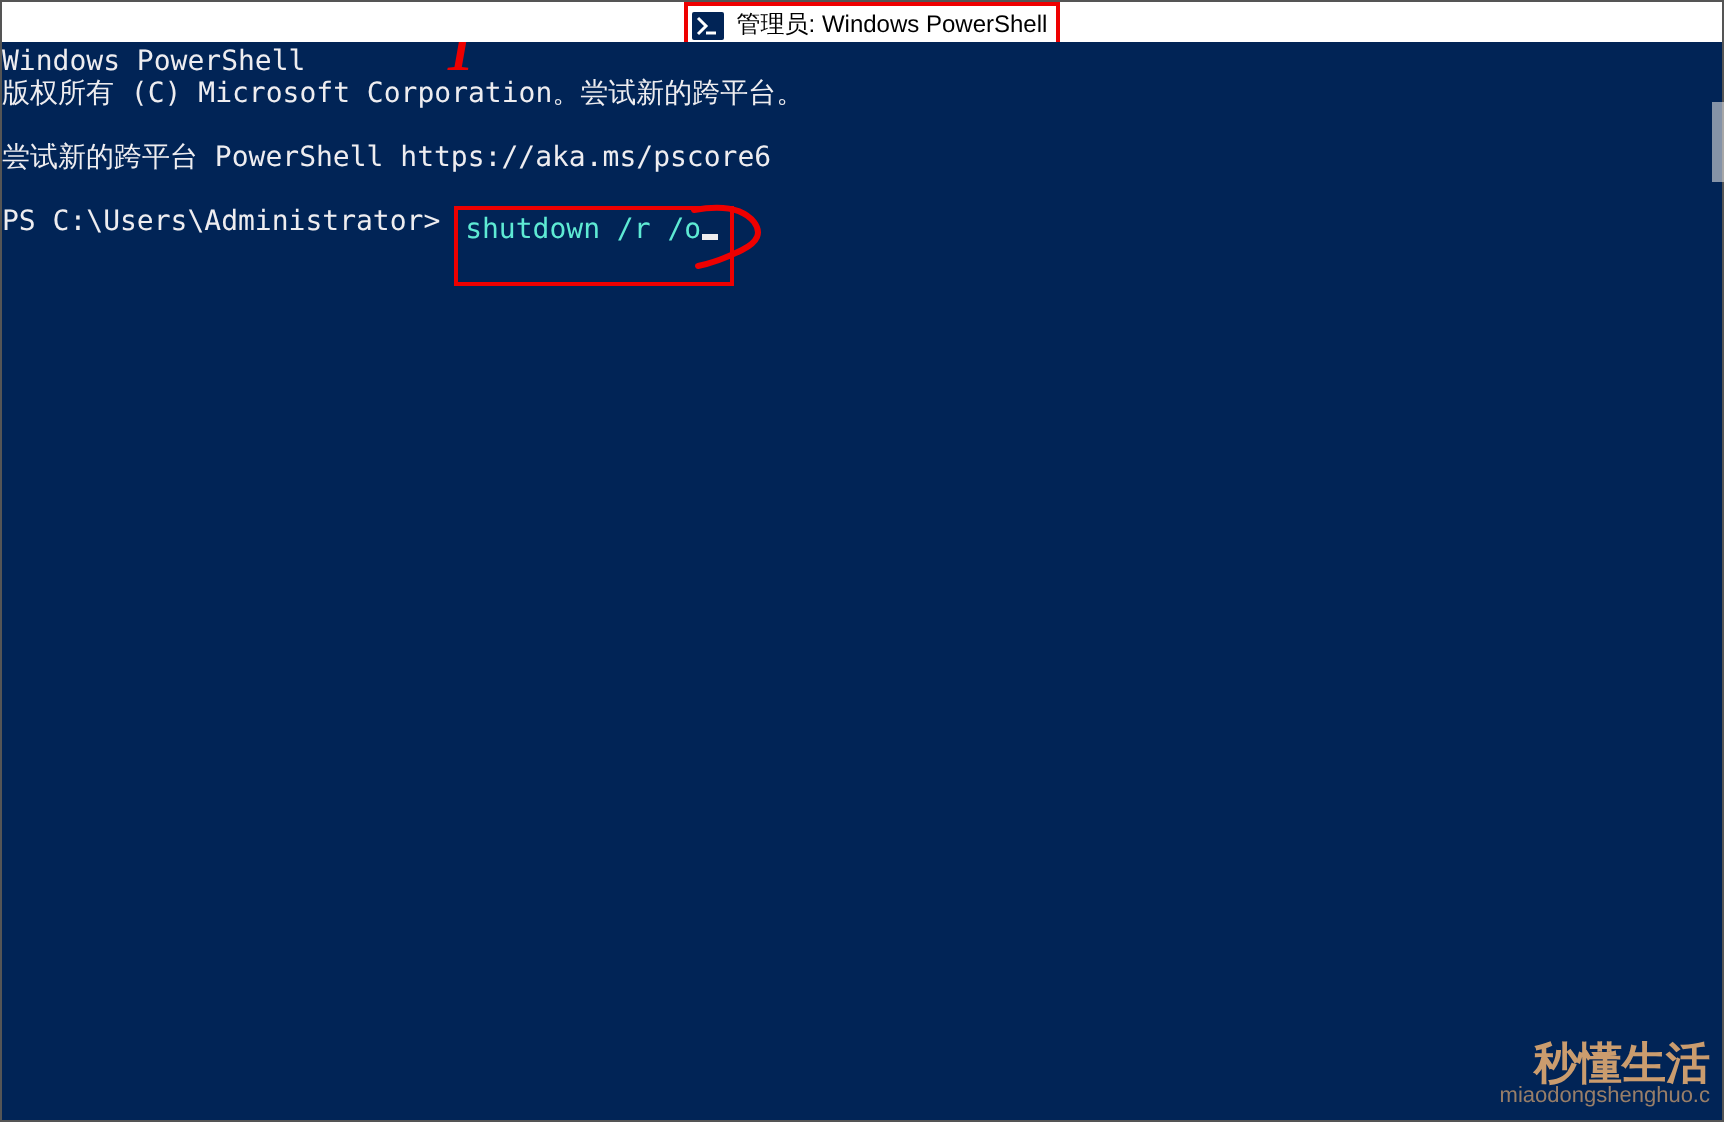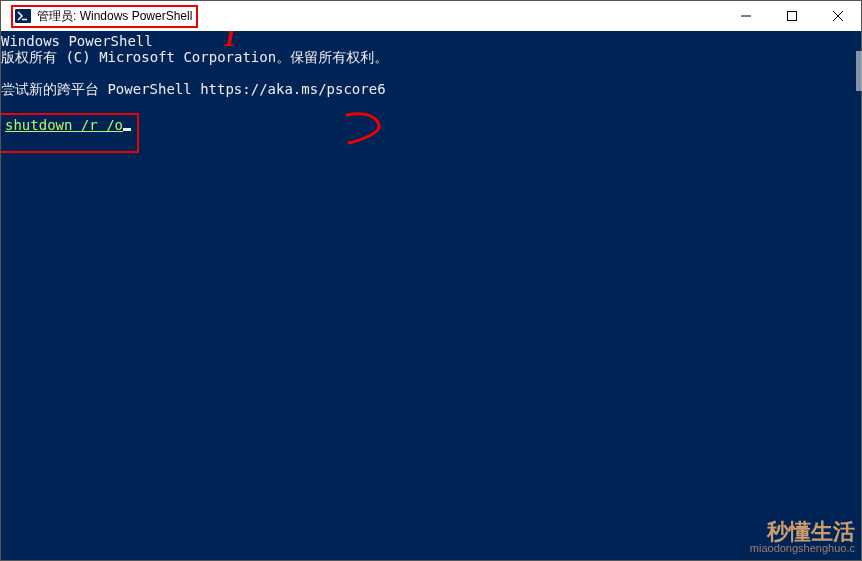--- a/index.html
+++ b/index.html
@@ -1,30 +1,30 @@
 <!DOCTYPE html>
 <html><head>
   <meta charset="utf-8">
   <style>
     * { margin: 0; padding: 0; box-sizing: border-box; }
     html, body { width: 862px; height: 561px; overflow: hidden; font-family: "Segoe UI", Tahoma, sans-serif; }
     .window { width: 862px; height: 561px; background: #fff; display: flex; flex-direction: column; border: 1px solid #555; position: relative; }
-    .titlebar { height: 30px; background: #fff; display: flex; align-items: center; position: relative; }
+    .titlebar { height: 20px; background: #fff; display: flex; align-items: center; position: relative; flex-direction: column; }
     .titlebar-left { display: flex; align-items: center; gap: 6px; padding-left: 6px; }
     .ps-icon { width: 16px; height: 16px; display: inline-block; }
     .title-text { font-size: 12px; color: #000; white-space: nowrap; }
     .title-box { border: 2px solid #e00; padding: 1px 4px 1px 2px; display: flex; align-items: center; gap: 6px; margin-left: 4px; }
     .win-controls { margin-left: auto; display: flex; height: 100%; }
     .win-btn { width: 46px; height: 100%; display: flex; align-items: center; justify-content: center; background: transparent; border: none; cursor: pointer; }
     .win-btn svg { pointer-events: none; }
     .terminal { flex: 1; background: #012456; color: #EEEDF0; font-family: "NSimSun","SimSun","Consolas",monospace; font-size: 14px; line-height: 16px; padding: 2px 0 0 0; position: relative; overflow: hidden; }
     .terminal-line { white-space: pre; }
     .prompt-line { display: flex; align-items: flex-start; }
     .cmd-box { border: 2px solid #e00; padding: 2px 6px 18px 4px; display: inline-block; margin-left: -2px; }
-    .cmd-text { color: #bef264; text-decoration: underline; }
+    .cmd-text { color: #5eead4; }
     .cursor { display: inline-block; width: 8px; height: 3px; background: #EEEDF0; vertical-align: -1px; margin-left: 0; }
     .ann { position: absolute; color: #e00; font-family: "Comic Sans MS", cursive; font-weight: bold; font-size: 28px; font-style: italic; pointer-events: none; }
     .ann1 { top: -2px; left: 222px; }
     .ann2 { top: 78px; left: 340px; font-size: 34px; }
     .watermark { position: absolute; right: 6px; bottom: 4px; text-align: right; color: #fdba74; pointer-events: none; }
     .wm-big { font-size: 22px; font-weight: 700; opacity: 0.8; font-family: "Microsoft YaHei","SimHei",sans-serif; }
     .wm-small { font-size: 11px; opacity: 0.6; font-family: Arial,sans-serif; margin-left: 36px; }
     .scrollbar-stub { position: absolute; right: -1px; top: 50px; width: 6px; height: 40px; background: #ddd; opacity: 0.6; }
   </style>
 </head>
@@ -60,26 +60,26 @@
         <svg width="10" height="10">
             <line x1="0" y1="0" x2="10" y2="10" stroke="#000" stroke-width="1"></line>
             <line x1="10" y1="0" x2="0" y2="10" stroke="#000" stroke-width="1"></line>
           </svg>
       </button>
     </div>
   </div>
 
   <div class="terminal">
     <div class="terminal-line">Windows PowerShell</div>
-    <div class="terminal-line">版权所有 (C) Microsoft Corporation。保留所有权利。</div>
+    <div class="terminal-line">版权所有 (C) Microsoft Corporation。尝试新的跨平台。</div>
     <div class="terminal-line">&nbsp;</div>
     <div class="terminal-line">尝试新的跨平台 PowerShell https://aka.ms/pscore6</div>
     <div class="terminal-line">&nbsp;</div>
     <div class="terminal-line prompt-line">
-      <span class="cmd-box"><span class="cmd-text">shutdown /r /o</span><span class="cursor"></span></span>
+      <span>PS C:\Users\Administrator&gt; </span><span class="cmd-box"><span class="cmd-text">shutdown /r /o</span><span class="cursor"></span></span>
     </div>
 
     <div class="ann ann1">1</div>
     <div class="ann ann2">
       <svg width="46" height="40" viewBox="0 0 46 40">
         <path d="M6 6 Q28 2 36 12 Q42 20 30 26 Q18 32 8 34" fill="none" stroke="#e00" stroke-width="3" stroke-linecap="round"></path>
       </svg>
     </div>
 
     <div class="watermark">

